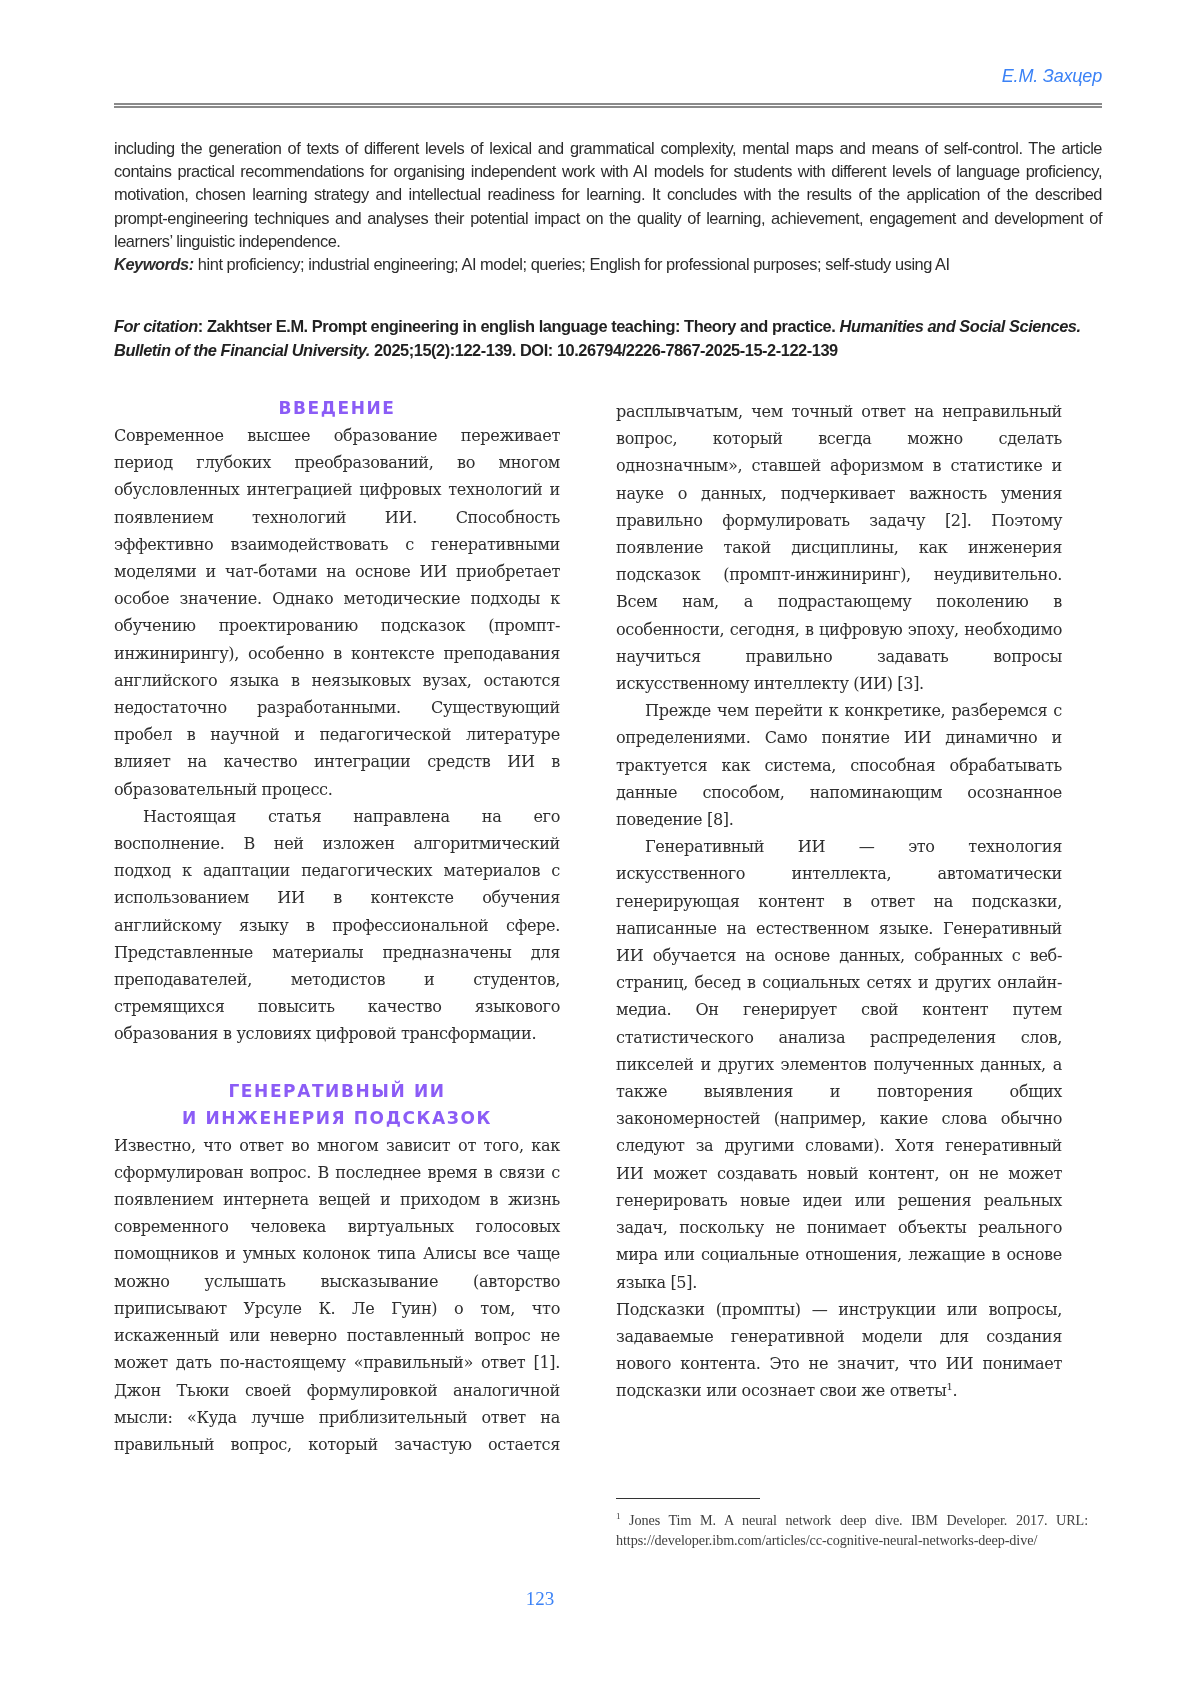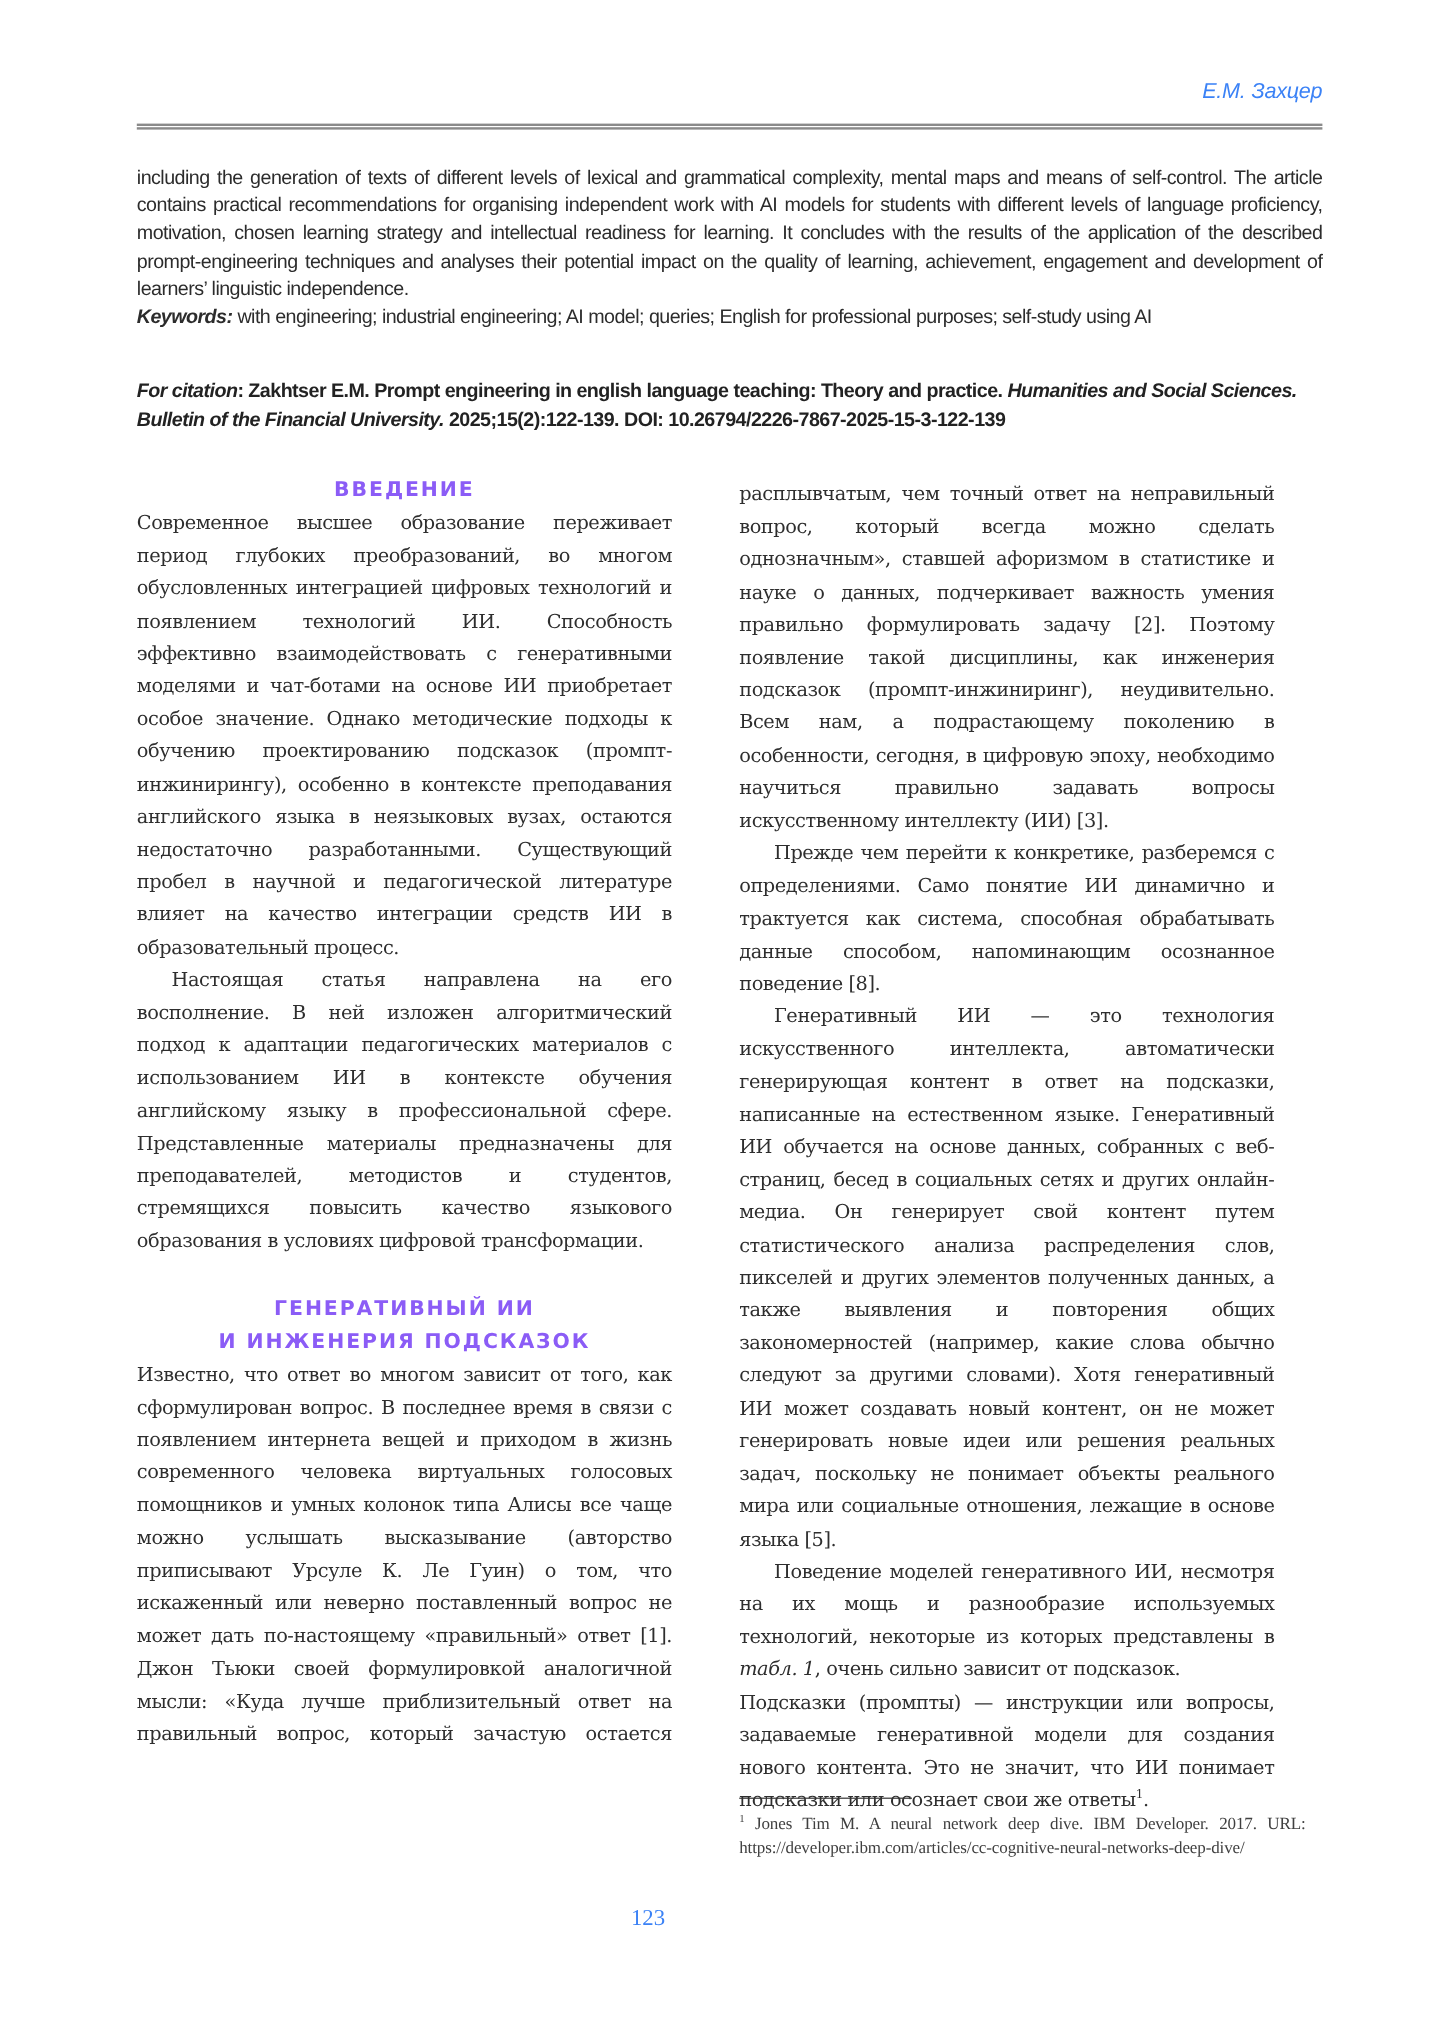--- a/index.html
+++ b/index.html
@@ -58,39 +58,38 @@
 </head>
 <body>
 
 <div class="page">
 
   <div class="running-head">Е.М. Захцер</div>
   <div class="head-rule"></div>
 
   <div class="abstract">
     <p>including the generation of texts of different levels of lexical and grammatical complexity, mental maps and means of self-control. The article contains practical recommendations for organising independent work with AI models for students with different levels of language proficiency, motivation, chosen learning strategy and intellectual readiness for learning. It concludes with the results of the application of the described prompt-engineering techniques and analyses their potential impact on the quality of learning, achievement, engagement and development of learners’ linguistic independence.</p>
-    <p><span class="kw-label">Keywords:</span><span> with engineering; industrial engineering; AI model; queries; English for professional purposes; self-study using AI</span></p>
+    <p><span class="kw-label">Keywords:</span><span> hint proficiency; industrial engineering; AI model; queries; English for professional purposes; self-study using AI</span></p>
   </div>
 
-  <div class="citation"><span class="it">For citation</span><span>: </span><span>Zakhtser E.M. Prompt engineering in english language teaching: Theory and practice. </span><span class="it">Humanities and Social Sciences. Bulletin of the Financial University.</span><span> 2025;15(2):122-139. DOI: 10.26794/2226-7867-2025-15-3-122-139</span></div>
+  <div class="citation"><span class="it">For citation</span><span>: </span><span>Zakhtser E.M. Prompt engineering in english language teaching: Theory and practice. </span><span class="it">Humanities and Social Sciences. Bulletin of the Financial University.</span><span> 2025;15(2):122-139. DOI: 10.26794/2226-7867-2025-15-2-122-139</span></div>
 
   <div class="col left">
     <h2 class="h-intro">ВВЕДЕНИЕ</h2>
     <p>Современное высшее образование переживает период глубоких преобразований, во многом обусловленных интеграцией цифровых технологий и появлением технологий ИИ. Способность эффективно взаимодействовать с генеративными моделями и чат-ботами на основе ИИ приобретает особое значение. Однако методические подходы к обучению проектированию подсказок (промпт-инжинирингу), особенно в контексте преподавания английского языка в неязыковых вузах, остаются недостаточно разработанными. Существующий пробел в научной и педагогической литературе влияет на качество интеграции средств ИИ в образовательный процесс.</p>
     <p class="indent">Настоящая статья направлена на его восполнение. В ней изложен алгоритмический подход к адаптации педагогических материалов с использованием ИИ в контексте обучения английскому языку в профессиональной сфере. Представленные материалы предназначены для преподавателей, методистов и студентов, стремящихся повысить качество языкового образования в условиях цифровой трансформации.</p>
 
     <h2 class="h-gen"><span>ГЕНЕРАТИВНЫЙ ИИ</span><br><span>И ИНЖЕНЕРИЯ ПОДСКАЗОК</span></h2>
     <p id="gen-p1" style="text-align-last: justify;">Известно, что ответ во многом зависит от того, как сформулирован вопрос. В последнее время в связи с появлением интернета вещей и приходом в жизнь современного человека виртуальных голосовых помощников и умных колонок типа Алисы все чаще можно услышать высказывание (авторство приписывают Урсуле К. Ле Гуин) о том, что искаженный или неверно поставленный вопрос не может дать по-настоящему «правильный» ответ [1]. Джон Тьюки своей формулировкой аналогичной мысли: «Куда лучше приблизительный ответ на правильный вопрос, который зачастую остается</p>
   </div>
 
   <div class="col right" id="right-col">
     <p id="gen-p1-cont">расплывчатым, чем точный ответ на неправильный вопрос, который всегда можно сделать однозначным», ставшей афоризмом в статистике и науке о данных, подчеркивает важность умения правильно формулировать задачу [2]. Поэтому появление такой дисциплины, как инженерия подсказок (промпт-инжиниринг), неудивительно. Всем нам, а подрастающему поколению в особенности, сегодня, в цифровую эпоху, необходимо научиться правильно задавать вопросы искусственному интеллекту (ИИ) [3].</p>
     <p class="indent">Прежде чем перейти к конкретике, разберемся с определениями. Само понятие ИИ динамично и трактуется как система, способная обрабатывать данные способом, напоминающим осознанное поведение [8].</p>
     <p class="indent">Генеративный ИИ — это технология искусственного интеллекта, автоматически генерирующая контент в ответ на подсказки, написанные на естественном языке. Генеративный ИИ обучается на основе данных, собранных с веб-страниц, бесед в социальных сетях и других онлайн-медиа. Он генерирует свой контент путем статистического анализа распределения слов, пикселей и других элементов полученных данных, а также выявления и повторения общих закономерностей (например, какие слова обычно следуют за другими словами). Хотя генеративный ИИ может создавать новый контент, он не может генерировать новые идеи или решения реальных задач, поскольку не понимает объекты реального мира или социальные отношения, лежащие в основе языка [5].</p>
-    <p class="indent"><span>Поведение моделей генеративного ИИ, несмотря на их мощь и разнообразие используемых технологий, некоторые из которых представлены в </span><i>табл. 1</i><span>, очень сильно зависит от подсказок.</span></p>
 
     <p><span>Подсказки (промпты) — инструкции или вопросы, задаваемые генеративной модели для создания нового контента. Это не значит, что ИИ понимает подсказки или осознает свои же ответы</span><sup>1</sup><span>.</span></p>
   </div>
 
   <div class="footnote-rule"></div>
   <div class="footnote"><sup>1</sup><span> Jones Tim M. A neural network deep dive. IBM Developer. 2017. URL: https://developer.ibm.com/articles/cc-cognitive-neural-networks-deep-dive/</span></div>
 
   <div class="page-number">123</div>
 </div>
 

